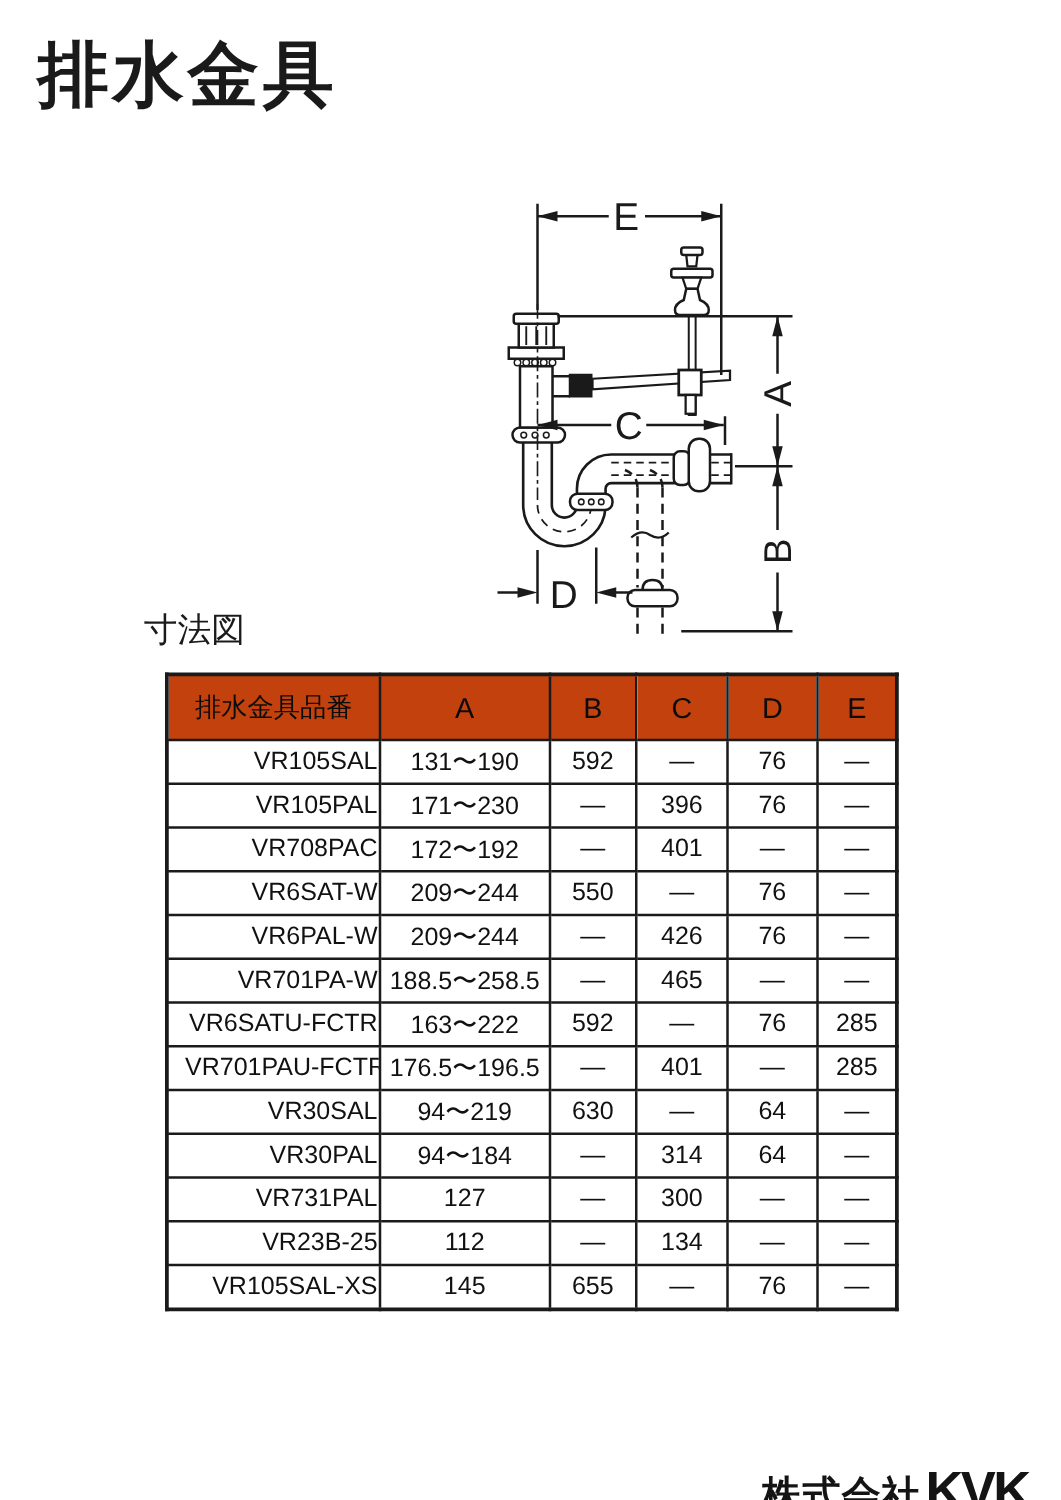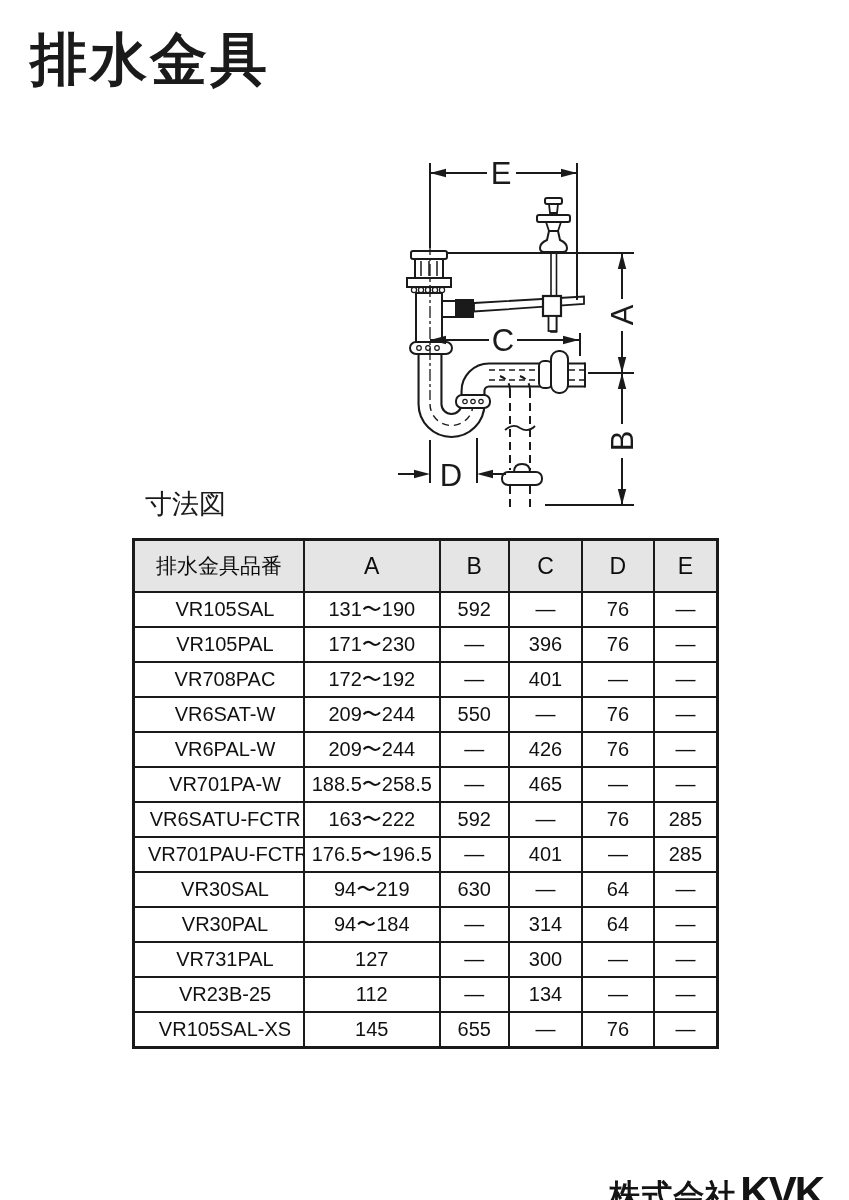--- a/index.html
+++ b/index.html
@@ -6,41 +6,41 @@
   body{
     width:849px;height:1200px;position:relative;background:#ffffff;
     font-family:"Liberation Sans","DejaVu Sans",sans-serif;color:#111;
     overflow:hidden;
   }
   .page-title{
     position:absolute;left:30px;top:22px;
     font-size:57px;font-weight:600;letter-spacing:3px;color:#1a1a1a;
   }
   .section-label{
-    position:absolute;left:145px;top:486px;
+    position:absolute;left:115px;top:486px;
     font-size:27px;font-weight:500;color:#1a1a1a;
   }
   .diagram-wrap{position:absolute;left:383px;top:148px;width:262px;height:372px;}
   table.dim-table{
     position:absolute;left:132px;top:538px;width:587px;
     border-collapse:collapse;table-layout:fixed;
     border:3px solid #1a1a1a;
   }
   .dim-table th,.dim-table td{
     border:2px solid #1a1a1a;
     font-weight:normal;
     overflow:hidden;white-space:nowrap;
   }
   .dim-table thead th{
-    background:#e5e5e5;color:#0c0c0c;height:48px;
+    background:#c2410c;color:#0c0c0c;height:48px;
     font-size:21px;text-align:center;
   }
   .dim-table thead th.letter{font-size:23px;}
   .dim-table td{height:31px;font-size:20px;}
-  .dim-table td.model{text-align:center;padding-left:13px;}
+  .dim-table td.model{text-align:right;padding-left:13px;}
   .dim-table td.val{text-align:center;}
   .footer{
     position:absolute;top:1136px;right:26px;
     display:flex;align-items:baseline;gap:3px;color:#141414;margin-top:32px;
   }
   .footer .prefix{font-size:31px;font-weight:600;letter-spacing:1px;}
   .footer .kvk{font-size:42px;font-weight:800;letter-spacing:-2px;}
   svg text{font-family:"Liberation Sans","DejaVu Sans",sans-serif;fill:#1a1a1a;}
 </style>
 </head>

